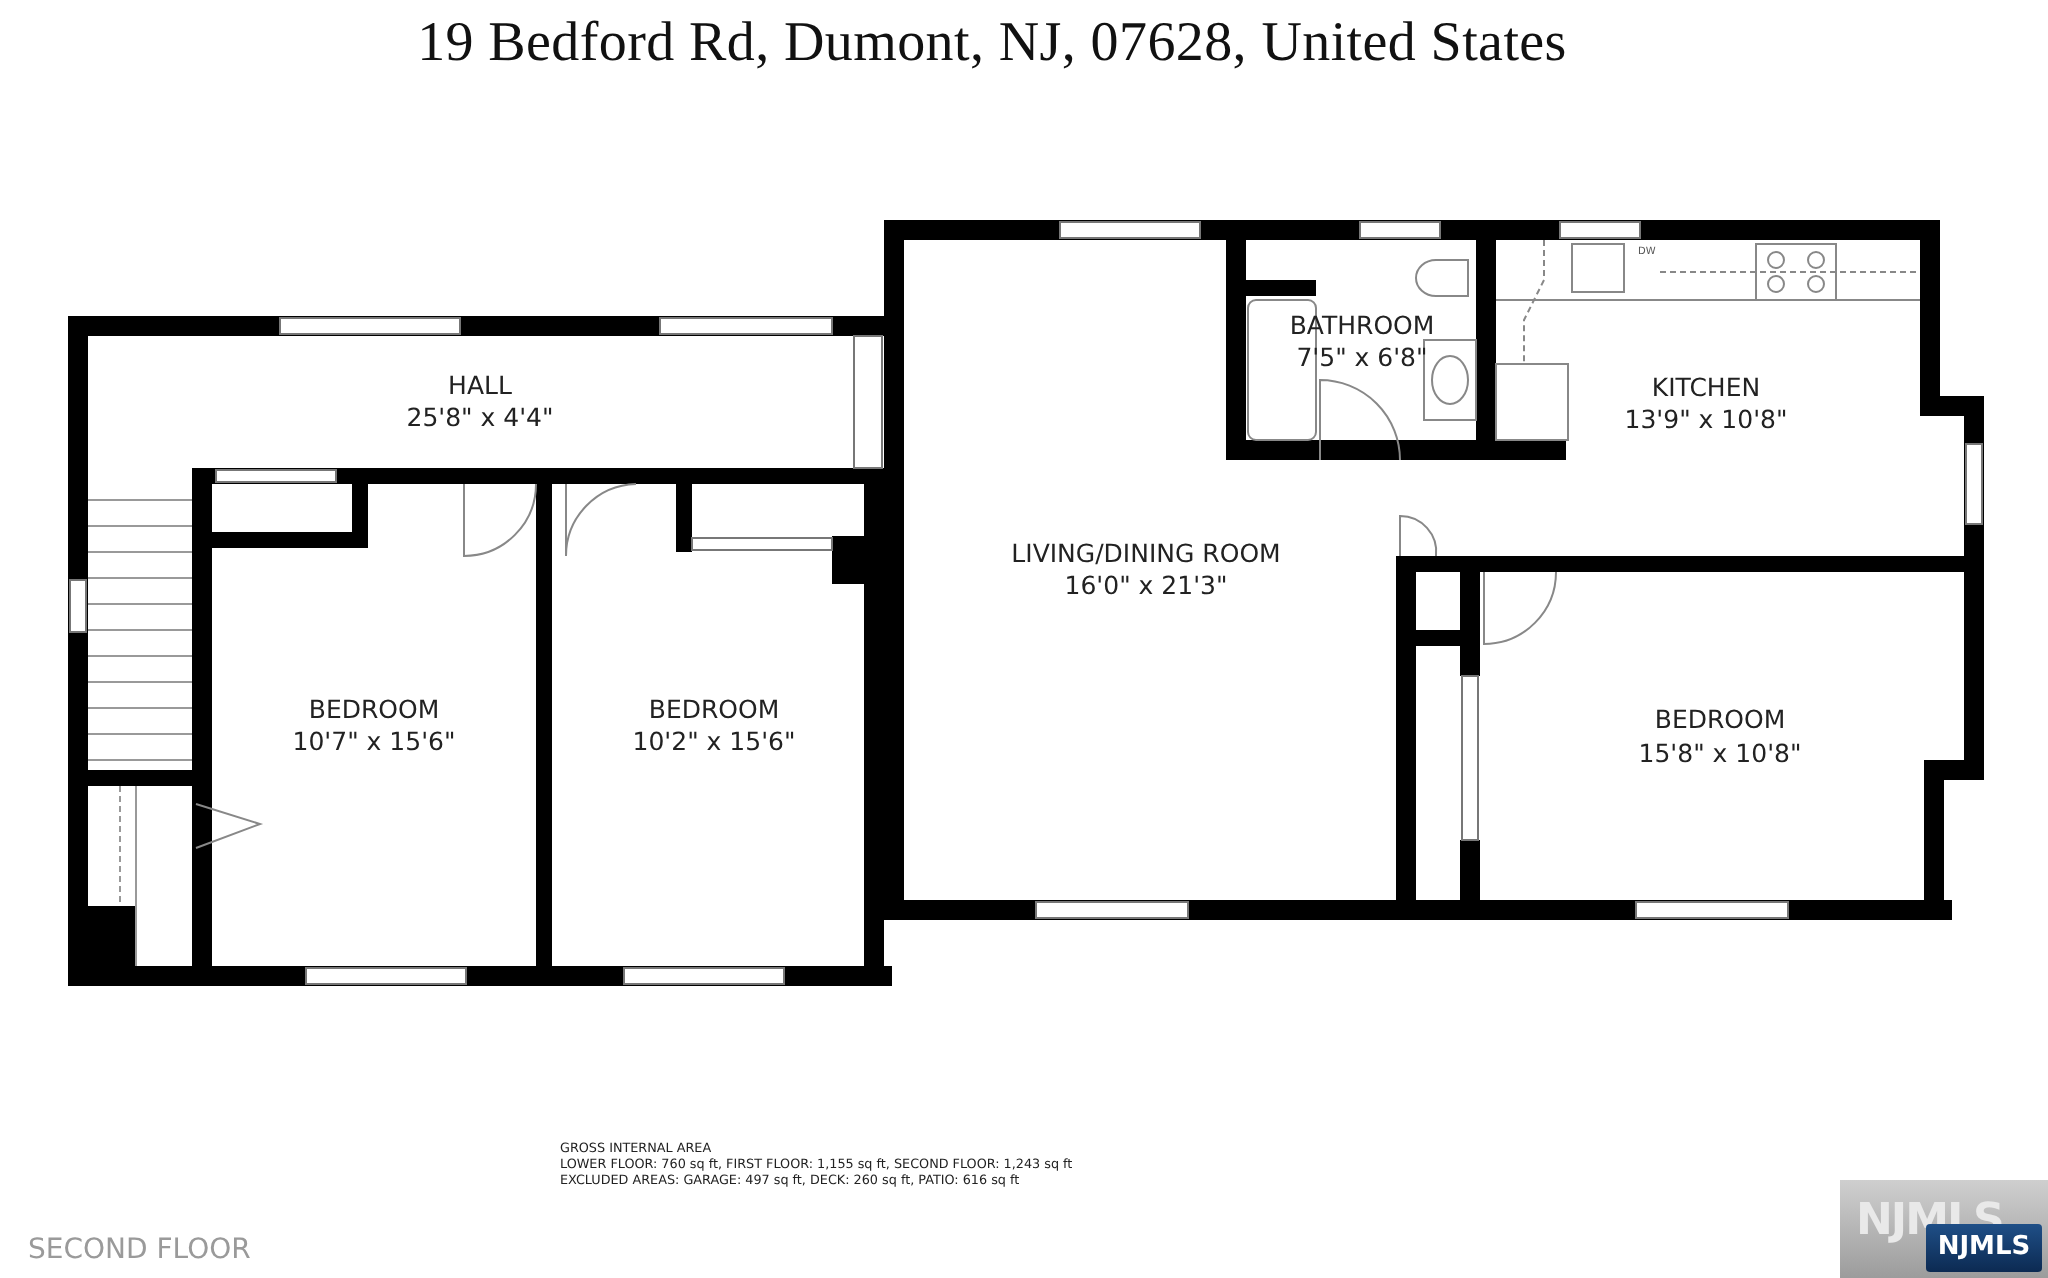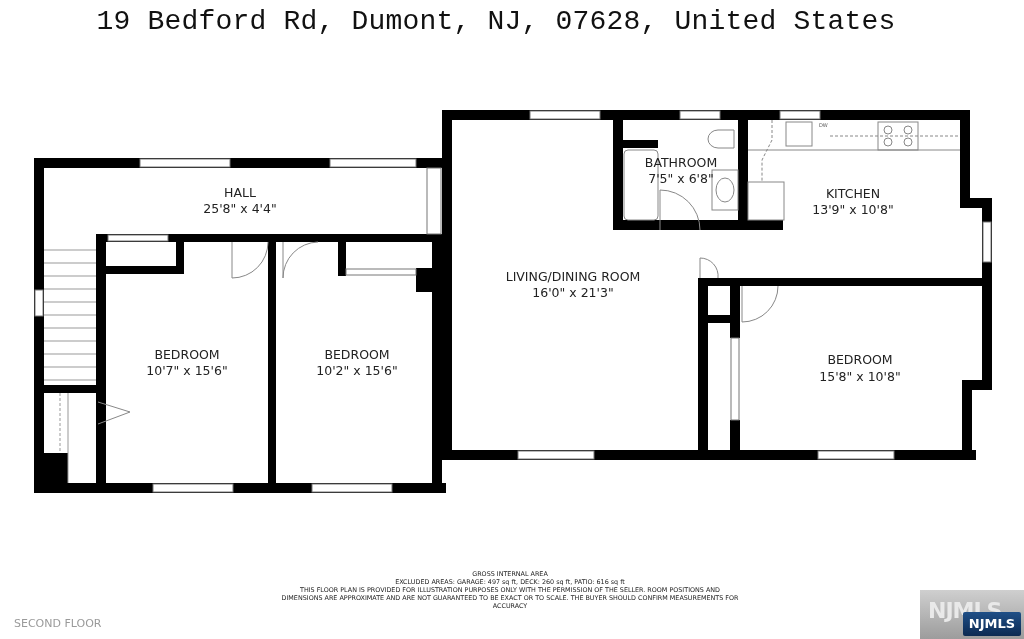--- a/index.html
+++ b/index.html
@@ -1,21 +1,21 @@
 <!DOCTYPE html>
 <html><head>
 <meta charset="utf-8">
 <style>
   html, body { margin: 0; padding: 0; background: #ffffff; }
   body { width: 1024px; height: 639px; position: relative; overflow: hidden; font-family: "DejaVu Sans", sans-serif; }
-  .title { position: absolute; left: 0; top: 6px; width: 992px; text-align: center; font-family: Liberation Mono, monospace; font-size: 28px; color: #111; letter-spacing: 0.2px; }
+  .title { position: absolute; left: 0; top: 6px; width: 992px; text-align: center; font-family: Liberation Serif, serif; font-size: 28px; color: #111; letter-spacing: 0.2px; }
   svg.plan { position: absolute; left: 0; top: 0; }
   .room-label { font-family: "DejaVu Sans", sans-serif; font-size: 12.5px; fill: #222; text-anchor: middle; }
-  .footer { position: absolute; left: 280px; top: 570px; width: 460px; text-align: center; font-family: "DejaVu Sans", sans-serif; font-size: 6.4px; line-height: 8.1px; color: #222; }
-  .floor-name { position: absolute; left: 14px; top: 617px; font-family: "DejaVu Sans", sans-serif; font-size: 11px; color: #9a9a9a; }
+  .footer { position: absolute; left: 280px; top: 570px; width: 460px; font-family: "DejaVu Sans", sans-serif; font-size: 6.4px; line-height: 8.1px; color: #222; }
+  .floor-name { position: absolute; left: 14px; top: 617px; font-family: "DejaVu Sans", sans-serif; font-size: 14px; color: #9a9a9a; }
   .logo-bg { position: absolute; left: 920px; top: 590px; width: 104px; height: 49px; background: linear-gradient(#cfcfcf, #9c9c9c); }
   .logo-ghost { position: absolute; left: 928px; top: 598px; font-family: "DejaVu Sans", sans-serif; font-weight: bold; font-size: 22px; color: #e9e9e9; letter-spacing: -1px; }
   .logo-badge { position: absolute; left: 963px; top: 612px; width: 58px; height: 24px; background: linear-gradient(#1f4f87, #0c2a52); color: #fff; font-family: "DejaVu Sans", sans-serif; font-weight: bold; font-size: 13px; line-height: 24px; text-align: center; border-radius: 2px; }
 </style>
 </head>
 <body>
 
 <div class="title">19 Bedford Rd, Dumont, NJ, 07628, United States</div>
 
 <svg class="plan" width="1024" height="639" viewBox="0 0 1024 639">
@@ -138,21 +138,21 @@
     <text class="room-label" x="187" y="375">10'7" x 15'6"</text>
     <text class="room-label" x="357" y="359">BEDROOM</text>
     <text class="room-label" x="357" y="375">10'2" x 15'6"</text>
     <text class="room-label" x="860" y="364">BEDROOM</text>
     <text class="room-label" x="860" y="381">15'8" x 10'8"</text>
   </g>
 </svg>
 
 <div class="footer">
   <div>GROSS INTERNAL AREA</div>
+  <div>LOWER FLOOR: 760 sq ft, FIRST FLOOR: 1,155 sq ft, SECOND FLOOR: 1,243 sq ft</div>
   <div>EXCLUDED AREAS: GARAGE: 497 sq ft, DECK: 260 sq ft, PATIO: 616 sq ft</div>
-  <div>THIS FLOOR PLAN IS PROVIDED FOR ILLUSTRATION PURPOSES ONLY WITH THE PERMISSION OF THE SELLER. ROOM POSITIONS AND DIMENSIONS ARE APPROXIMATE AND ARE NOT GUARANTEED TO BE EXACT OR TO SCALE. THE BUYER SHOULD CONFIRM MEASUREMENTS FOR ACCURACY</div>
 </div>
 
 <div class="floor-name">SECOND FLOOR</div>
 
 <div class="logo-bg"></div>
 <div class="logo-ghost">NJMLS</div>
 <div class="logo-badge">NJMLS</div>
 
 </body></html>

